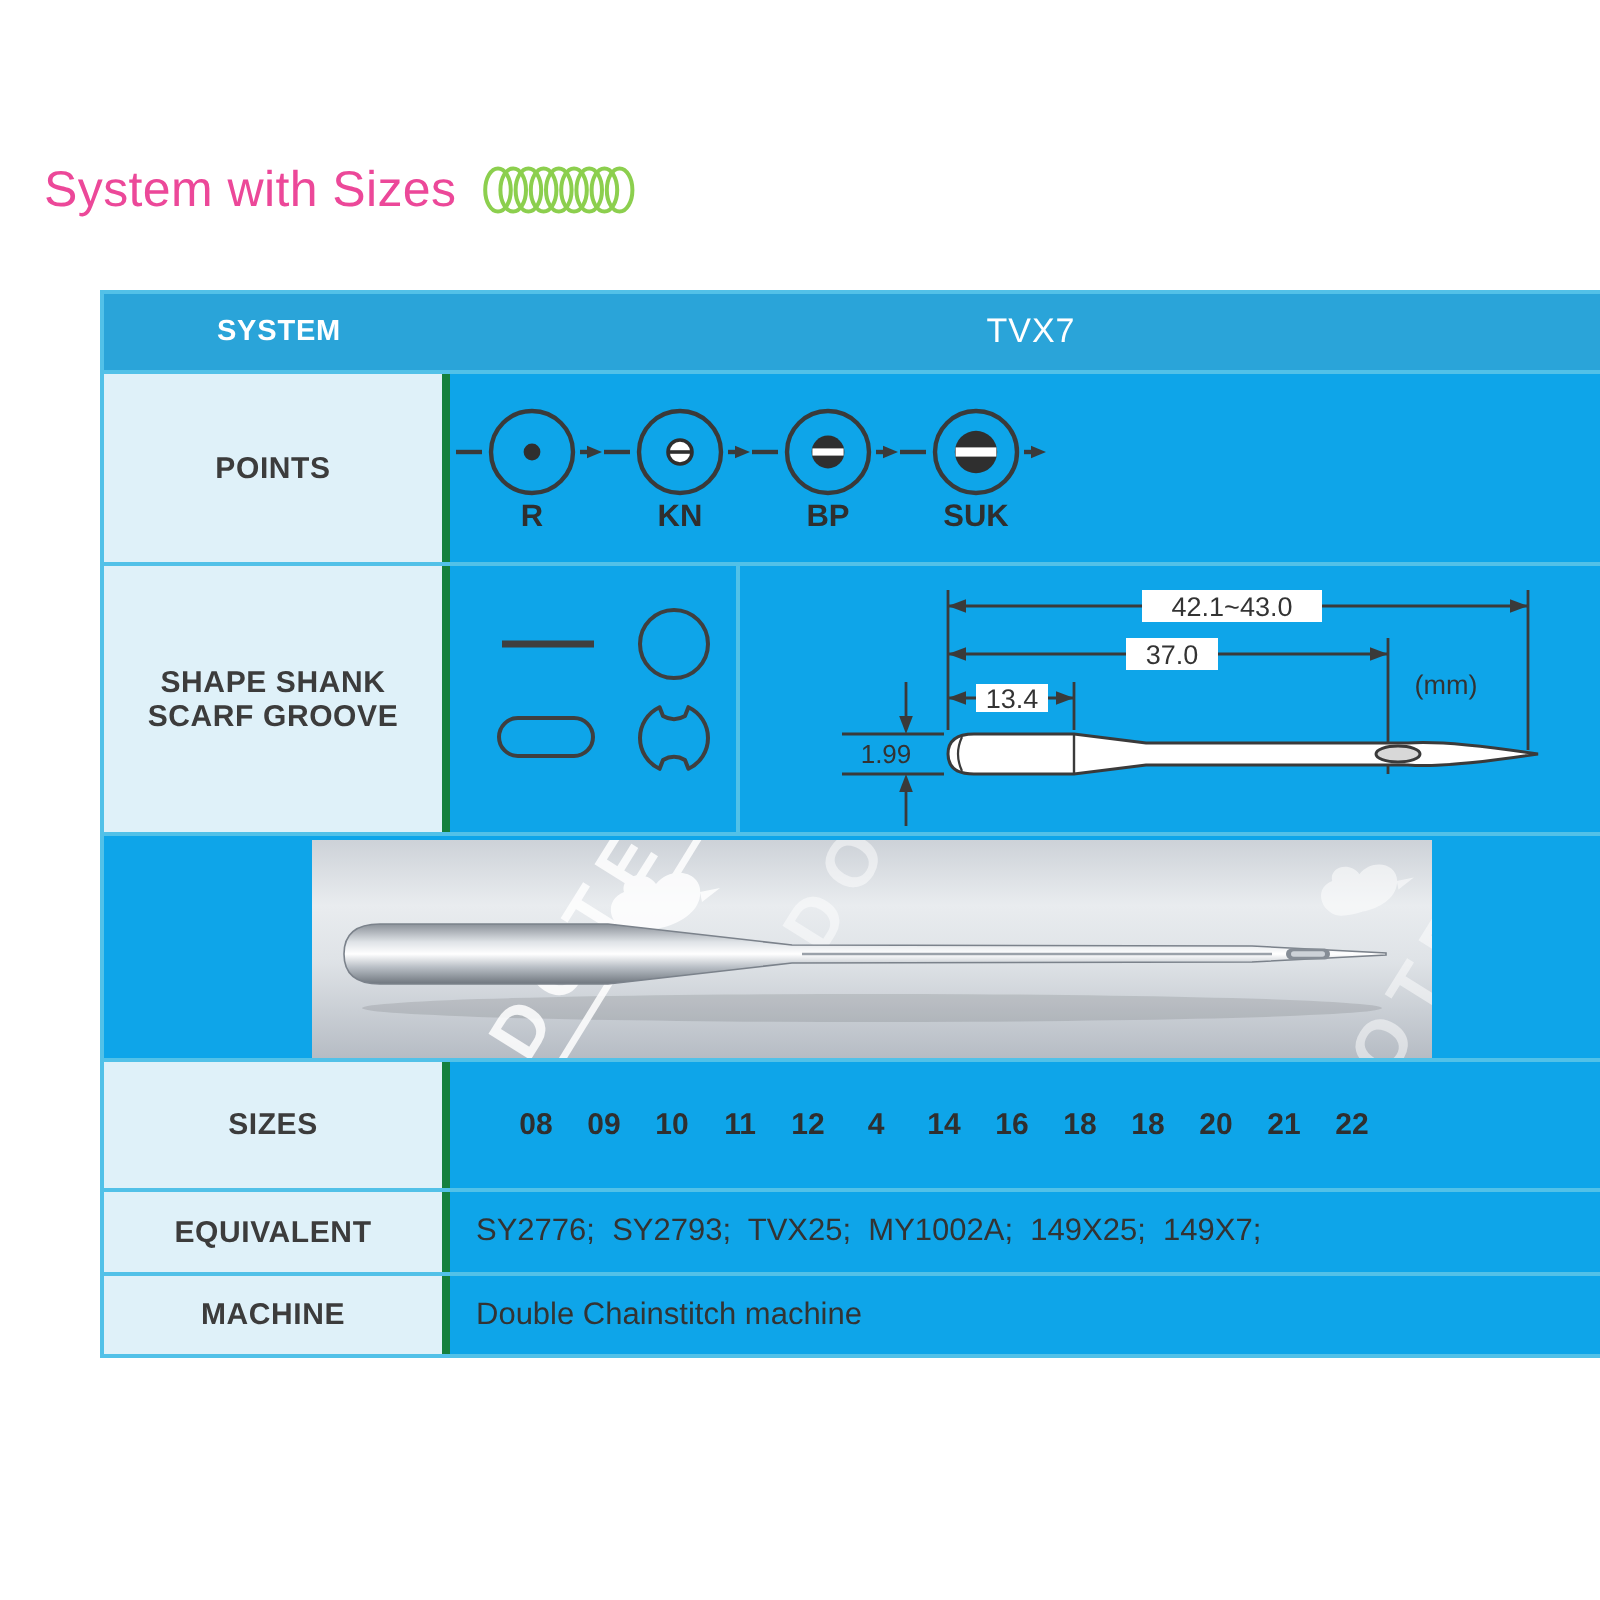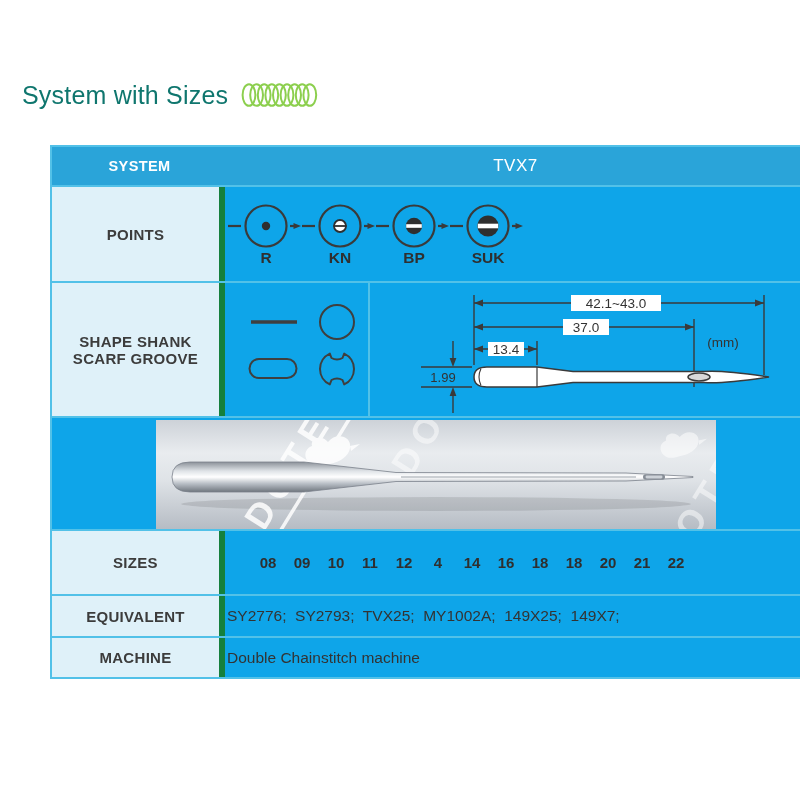--- a/index.html
+++ b/index.html
@@ -1,25 +1,25 @@
 <!DOCTYPE html>
 <html><head>
 <meta charset="utf-8">
 <style>
   html,body{margin:0;padding:0;background:#ffffff;}
   .page{position:relative;width:800px;height:800px;background:#fff;overflow:hidden;
         font-family:"Liberation Sans",sans-serif;color:#333;}
   .title-row{position:absolute;left:22px;top:80px;display:flex;align-items:center;gap:12px;}
-  .page-title{margin:0;font-size:25px;font-weight:400;color:#0f766e;letter-spacing:.2px;}
+  .page-title{margin:0;font-size:25px;font-weight:400;color:#ec4899;letter-spacing:.2px;}
   .spec-table{position:absolute;left:22px;top:145px;width:756px;border:2px solid #52c1e8;
               box-sizing:border-box;background:#0ea5e9;margin-left:28px;}
   .row{display:flex;box-sizing:border-box;}
   .row + .row{border-top:2px solid #52c1e8;}
   .cell{box-sizing:border-box;}
-  .cell.label{flex:0 0 173px;width:173px;background:#dff1f9;border-right:6px solid #15803d;
+  .cell.label{flex:0 0 173px;width:173px;background:#dff1f9;border-right:4px solid #15803d;
               display:flex;flex-direction:column;align-items:center;justify-content:center;
               font-weight:bold;font-size:15px;color:#3c3c3c;letter-spacing:.3px;text-align:center;}
   .cell.value{flex:1;display:flex;align-items:center;}
   
   .row.header{height:38px;background:#2aa4d9;}
   .row.header .hlabel{flex:0 0 175px;display:flex;align-items:center;justify-content:center;
                       color:#fff;font-weight:bold;font-size:14.5px;letter-spacing:.4px;}
   .row.header .hvalue{flex:1;display:flex;align-items:center;justify-content:center;
                       color:#fff;font-weight:normal;font-size:17px;letter-spacing:.5px;}
   .row.points{height:96px;}
@@ -31,21 +31,21 @@
   .row.photo{height:113px;}
   .photo-cell{flex:1;}
   .photo-block{margin:2px 0 0 104px;width:560px;height:109px;}
   .row.sizes{height:65px;}
   .sizes-grid{display:flex;flex-direction:column;justify-content:center;gap:2px;padding-left:26px;}
   .sizes-line{display:flex;}
   .sizes-line span{display:inline-block;width:34px;text-align:center;font-size:15px;color:#2f2f2f;}
   .sizes-line.r1 span{font-weight:bold;}
   .row.equivalent{height:42px;}
   .row.machine{height:41px;}
-  .plain-value{padding-left:2px;font-size:15.5px;color:#333;white-space:pre-wrap;}
+  .plain-value{padding-left:13px;font-size:15.5px;color:#333;white-space:pre-wrap;}
   svg text{font-family:"Liberation Sans",sans-serif;}
 </style>
 </head>
 <body>
 
 <div class="page">
 
   <div class="title-row">
     <h1 class="page-title">System with Sizes</h1>
     <svg width="78" height="30" viewBox="0 0 78 30">

